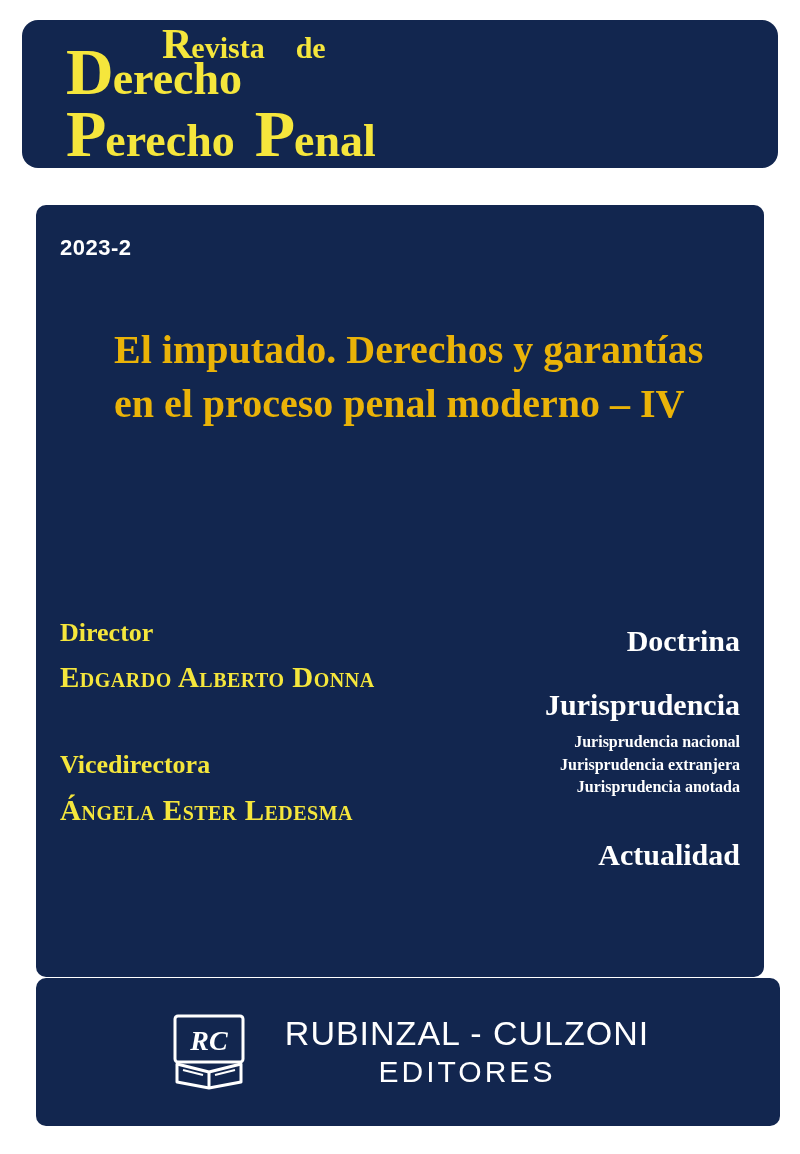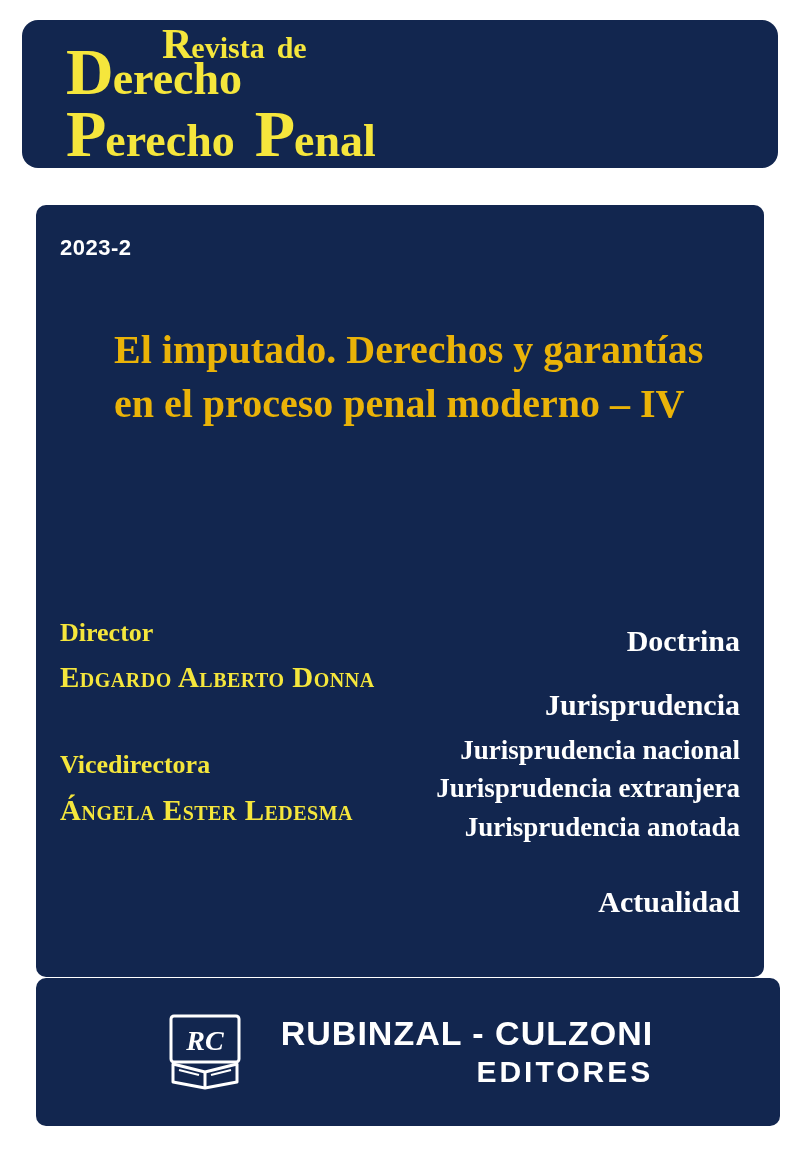--- a/index.html
+++ b/index.html
@@ -65,20 +65,21 @@
     line-height: 0.9;
   }
   .rest-sc {
     font-size: 46px;
     letter-spacing: 0px;
   }
   .rest-lower {
     font-size: 40px;
     font-style: normal;
     letter-spacing: 0px;
+    margin-left: 19px;
   }
   .spacer-sm { display:inline-block; width: 12px; }
   .spacer-md { display:inline-block; width: 20px; }
 
   
   .panel {
     position: absolute;
     left: 36px;
     top: 205px;
     width: 728px;
@@ -148,21 +149,21 @@
     font-family: "Liberation Serif", serif;
     font-weight: bold;
     font-size: 30px;
     line-height: 1.2;
     color: #ffffff;
   }
   .sec-major.second { margin-top: 28px; }
   .sec-minor {
     font-family: "Liberation Serif", serif;
     font-weight: bold;
-    font-size: 27px;
+    font-size: 16px;
     line-height: 1.42;
     color: #ffffff;
     margin-top: 8px;
   }
   .sec-major.third { margin-top: 38px; }
 
   
   .publisher {
     position: absolute;
     left: 36px;
@@ -184,22 +185,22 @@
   .logo {
     width: 84px;
     height: 80px;
     position: relative;
     flex: none;
   }
   .logo svg { display: block; }
   .pub-text {
     color: #ffffff;
     font-family: "Liberation Sans", sans-serif;
-    font-weight: bold;
-    text-align: right;
+    font-weight: normal;
+    text-align: center;
     line-height: 1.22;
   }
   .pub-name {
     font-size: 34px;
     letter-spacing: 1px;
   }
   .pub-sub {
     font-size: 30px;
     letter-spacing: 3px;
   }

